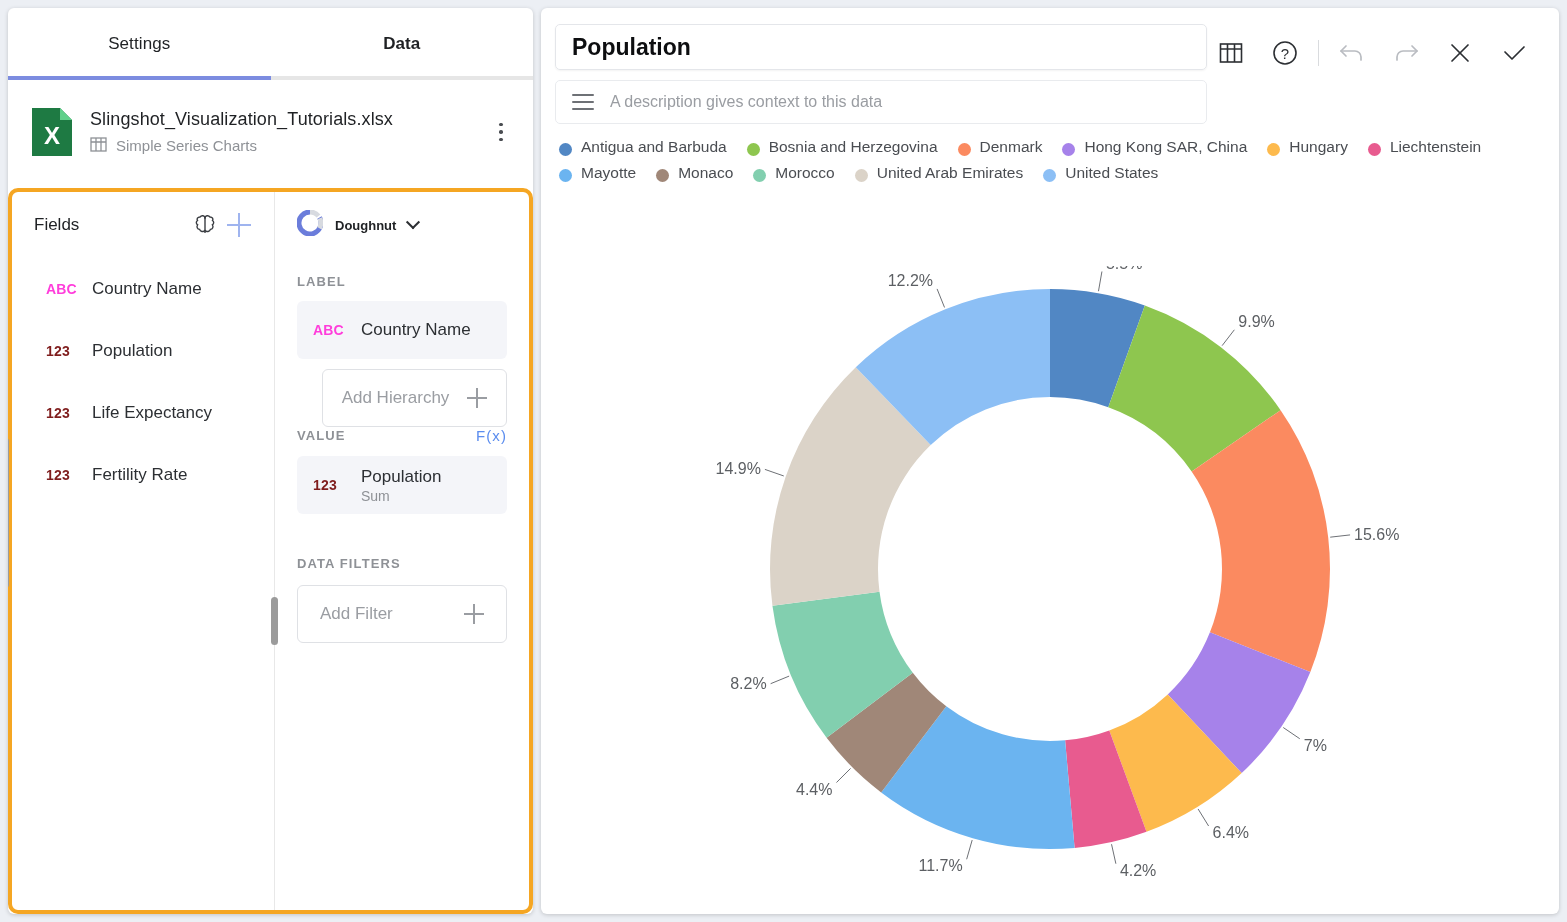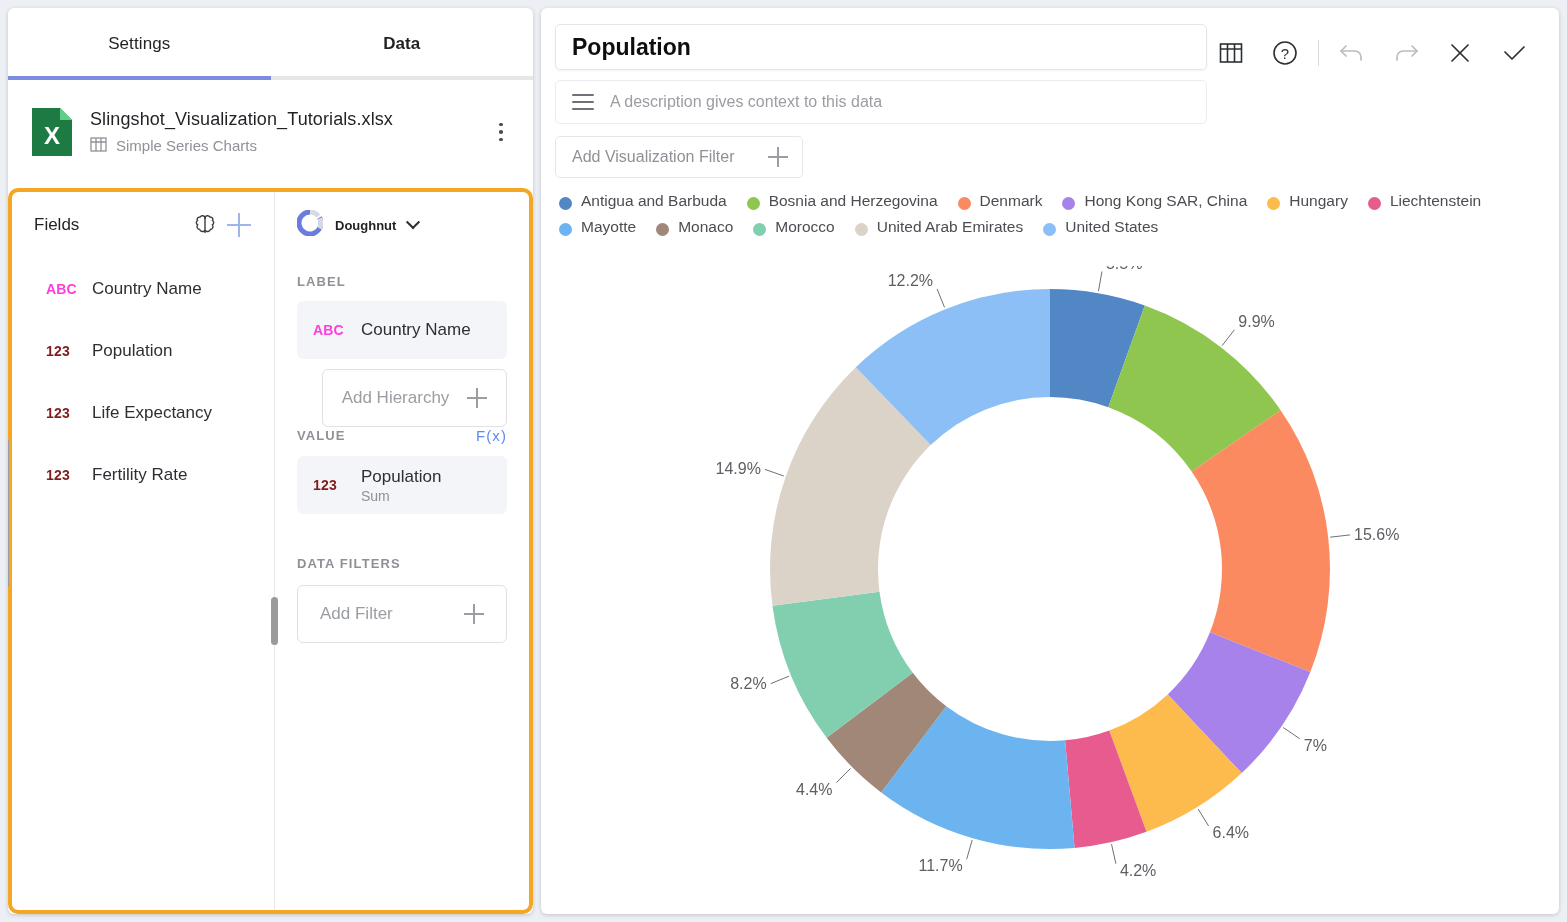--- a/index.html
+++ b/index.html
@@ -309,24 +309,20 @@
       <div id="title-input">
         <span id="title-text">Population</span>
       </div>
       <div id="desc-input">
         <span class="lines-icon">
             <i></i>
             <i></i>
             <i></i>
           </span>
         <span id="desc-text">A description gives context to this data</span>
-      </div>
-      <div id="vizfilter">
-        <span>Add Visualization Filter</span>
-        <span class="plus-g"></span>
       </div>
 
       <div id="toolbar">
         <div class="tb-btn">
           <svg width="26" height="26" viewBox="0 0 26 26">
             <rect x="2.5" y="4" width="21" height="18" fill="none" stroke="#2c2f33" stroke-width="1.6"></rect>
             <line x1="2.5" y1="9" x2="23.5" y2="9" stroke="#2c2f33" stroke-width="1.6"></line>
             <line x1="9.5" y1="4" x2="9.5" y2="22" stroke="#2c2f33" stroke-width="1.6"></line>
             <line x1="16.5" y1="4" x2="16.5" y2="22" stroke="#2c2f33" stroke-width="1.6"></line>
           </svg>

